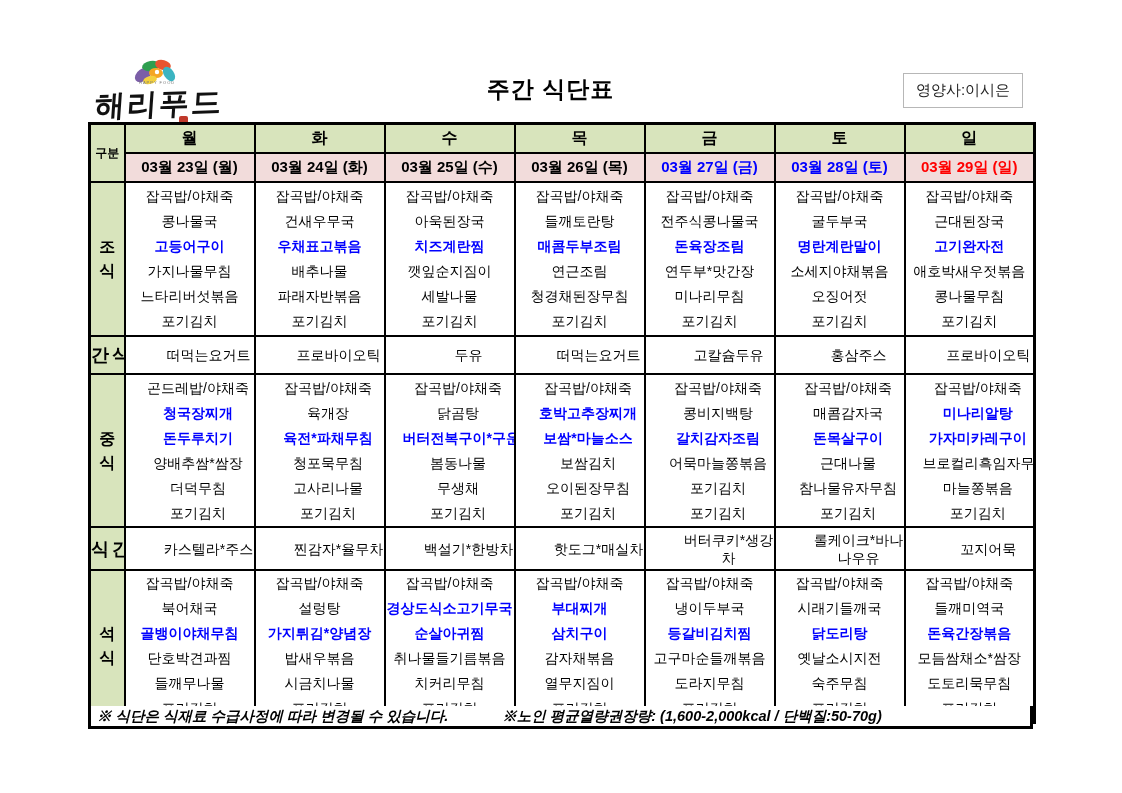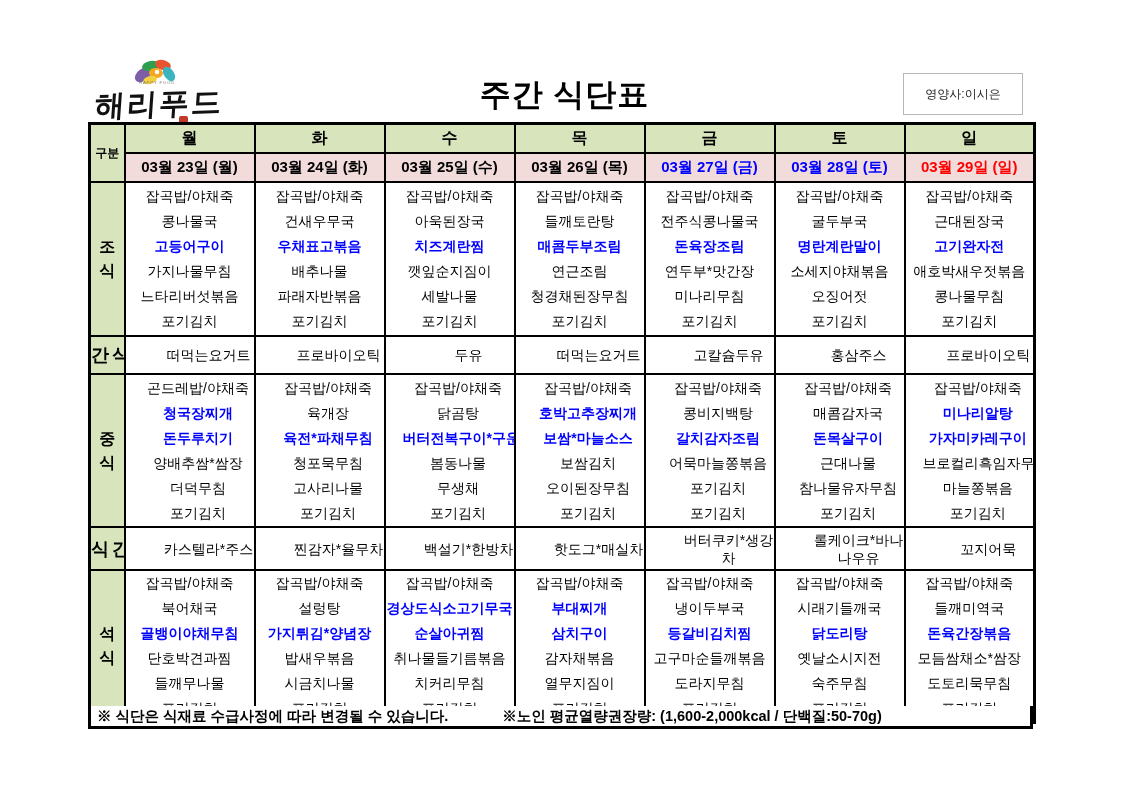--- a/index.html
+++ b/index.html
@@ -11,27 +11,27 @@
   
   .logo{position:absolute;left:95px;top:58px;width:170px;height:62px;}
   .logo-icon{position:absolute;left:28px;top:0;width:64px;height:34px;}
   .logo-text{
     position:absolute;left:0;top:26px;font-size:30px;font-weight:900;color:#111;
     letter-spacing:2px;transform:skewX(-6deg) rotate(-2deg);white-space:nowrap;
   }
   .logo-sub{position:absolute;left:44px;top:22px;font-size:4px;color:#777;letter-spacing:1px;}
   .logo-stamp{position:absolute;left:84px;top:58px;width:9px;height:8px;background:#c0392b;border-radius:2px;}
   .page-title{
-    position:absolute;left:92px;top:74px;width:945px;text-align:center;
-    font-size:31px;font-weight:800;color:#000;letter-spacing:1px;
+    position:absolute;left:78px;top:74px;width:945px;text-align:center;
+    font-size:23px;font-weight:800;color:#000;letter-spacing:1px;
   }
   .dietitian-box{
-    position:absolute;left:903px;top:73px;width:120px;height:42px;
+    position:absolute;left:903px;top:73px;width:120px;height:35px;
     border:1px solid #b7b7b7;display:flex;align-items:center;justify-content:center;
-    font-size:12px;color:#222;background:#fff;box-sizing:border-box;
+    font-size:15px;color:#222;background:#fff;box-sizing:border-box;
   }
   
   table.menu{
     position:absolute;left:88px;top:122px;width:945px;
     border-collapse:collapse;table-layout:fixed;
     border:3px solid var(--border,#000);
   }
   table.menu td{
     border:2px solid var(--border,#000);
     text-align:center;vertical-align:middle;overflow:hidden;padding:0;
@@ -48,21 +48,21 @@
   tr.lunch td.meal-cell{height:151px;padding-left:17px;}
   tr.dinner td.meal-cell{height:148px;}
   tr.morning-snack td.meal-cell{height:36px;}
   tr.midday-snack td.meal-cell{height:41px;}
   tr.morning-snack .meal-line,
   tr.midday-snack .meal-line{white-space:normal;line-height:18px;padding-left:38px;}
   
   .footer-bar{
     position:absolute;left:88px;top:706px;width:945px;height:23px;
     border:3px solid var(--border,#000);border-top:none;box-sizing:border-box;
-    display:flex;align-items:center;background:#fff;
+    display:flex;align-items:center;background:#fff;font-style:italic;
   }
   .footer-bar span{font-size:14.5px;font-weight:700;color:#000;white-space:nowrap;}
   .footer-note1{margin-left:6px;}
   .footer-note2{margin-left:54px;}
 </style>
 </head>
 <body>
 
 <div class="logo">
   <svg class="logo-icon" viewBox="0 0 64 34">

